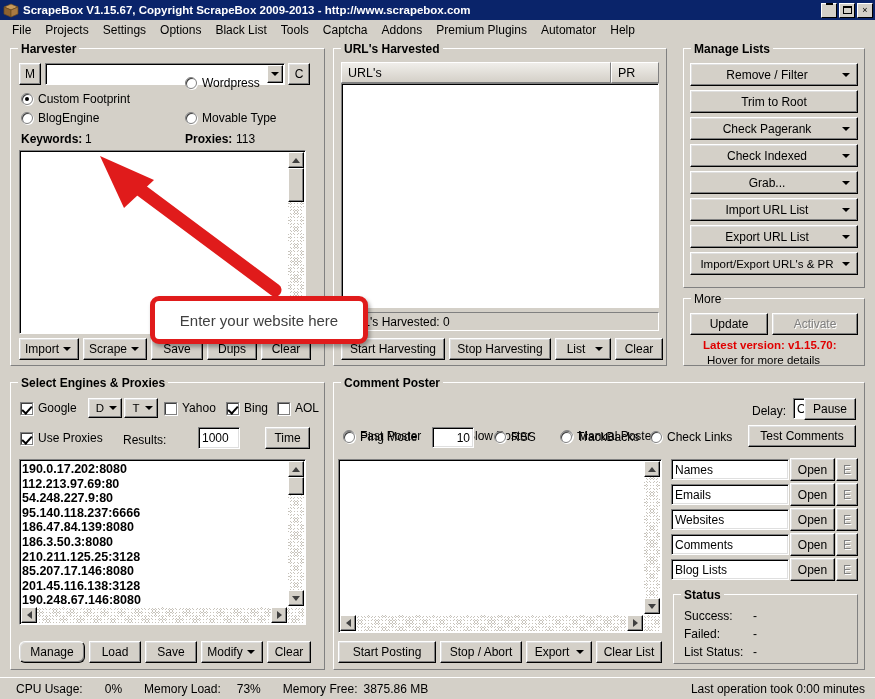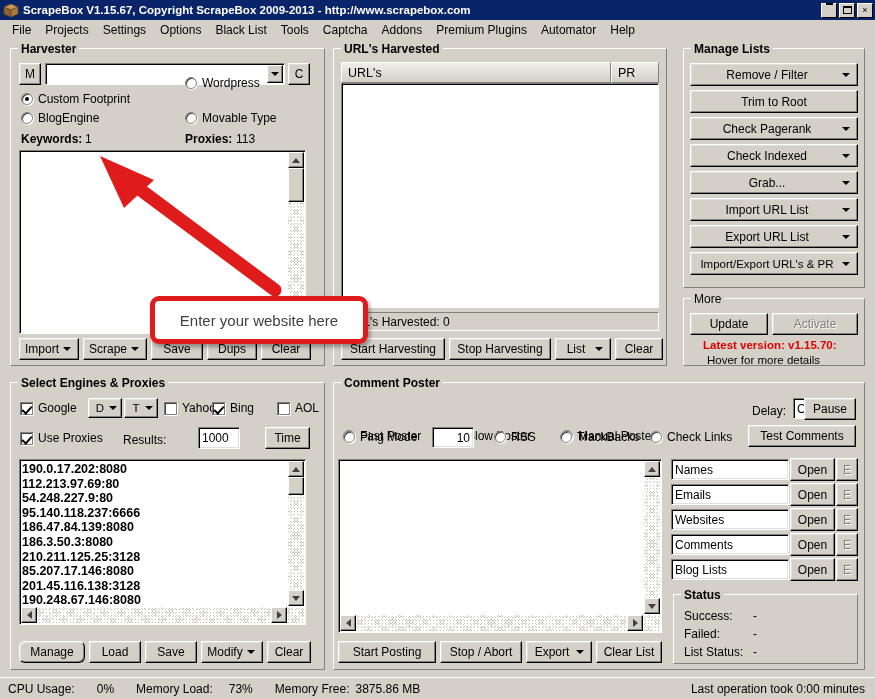--- a/index.html
+++ b/index.html
@@ -399,21 +399,21 @@
     <span class="caret" style="right:4px;"></span>
 </div>
 <div class="btn withcaret" style="position:absolute;left:124px;top:398px;width:34px;height:20px;padding-right:14px;font-size:11.5px;">
   <span>T</span>
     <span class="caret" style="right:4px;"></span>
 </div>
 <div class="chk" style="left:164px;top:401px;">
   <span class="box"></span>
     <span>Yahoo</span>
 </div>
-<div class="chk on" style="left:212px;top:401px;">
+<div class="chk on" style="left:226px;top:401px;">
   <span class="box"></span>
     <span>Bing</span>
 </div>
 <div class="chk" style="left:277px;top:401px;">
   <span class="box"></span>
     <span>AOL</span>
 </div>
 
 <div class="chk on" style="left:20px;top:431px;">
   <span class="box"></span>
@@ -588,20 +588,20 @@
   <g>
     <line x1="185" y1="140" x2="40" y2="32" stroke="#e01b1b" stroke-width="13" stroke-linecap="round"></line>
     <polygon points="10,6 64,30 34,58" fill="#e01b1b"></polygon>
   </g>
 </svg>
 <div id="callout">
   <span>Enter your website here</span>
 </div>
 
 <div id="bottombar">
-  <span style="margin-left:8px;">CPU Usage:</span>
+  <span style="margin-left:16px;">CPU Usage:</span>
   <span style="margin-left:22px;">0%</span>
   <span style="margin-left:22px;">Memory Load:</span>
   <span style="margin-left:16px;">73%</span>
   <span style="margin-left:22px;">Memory Free:</span>
   <span style="margin-left:6px;">3875.86 MB</span>
   <span style="margin-left:auto;margin-right:10px;">Last operation took 0:00 minutes</span>
 </div>
 
 </body></html>

